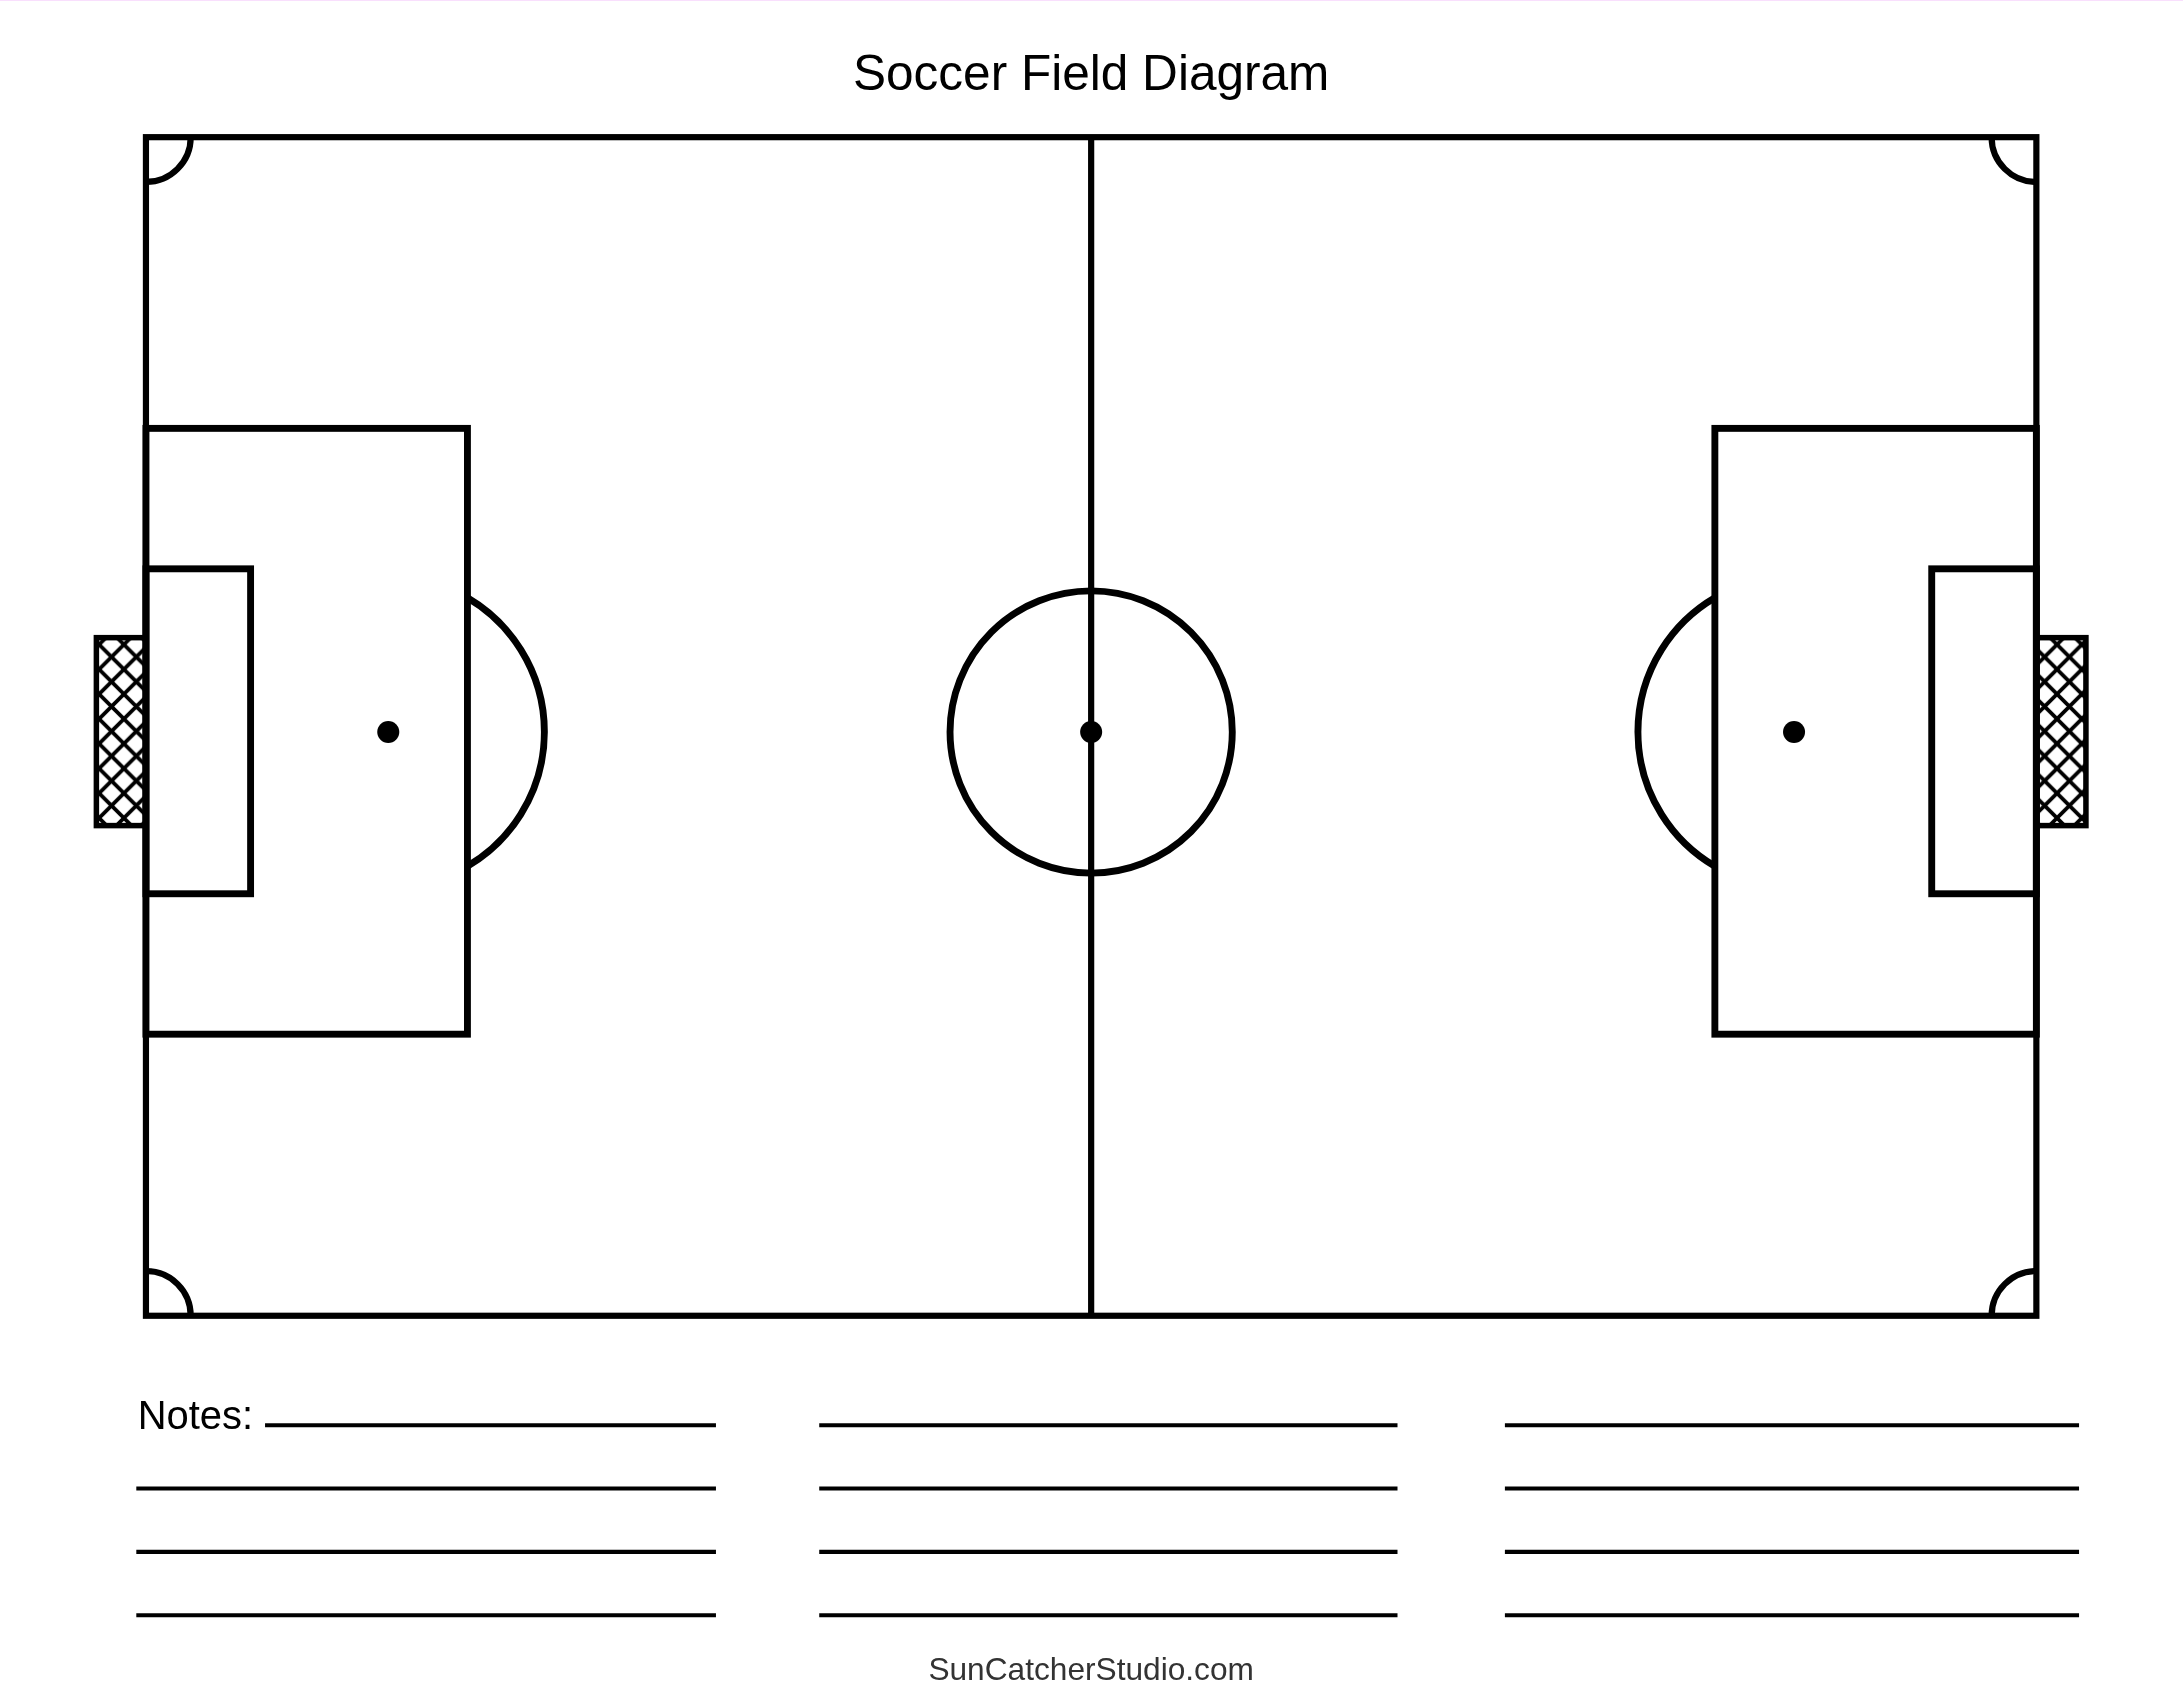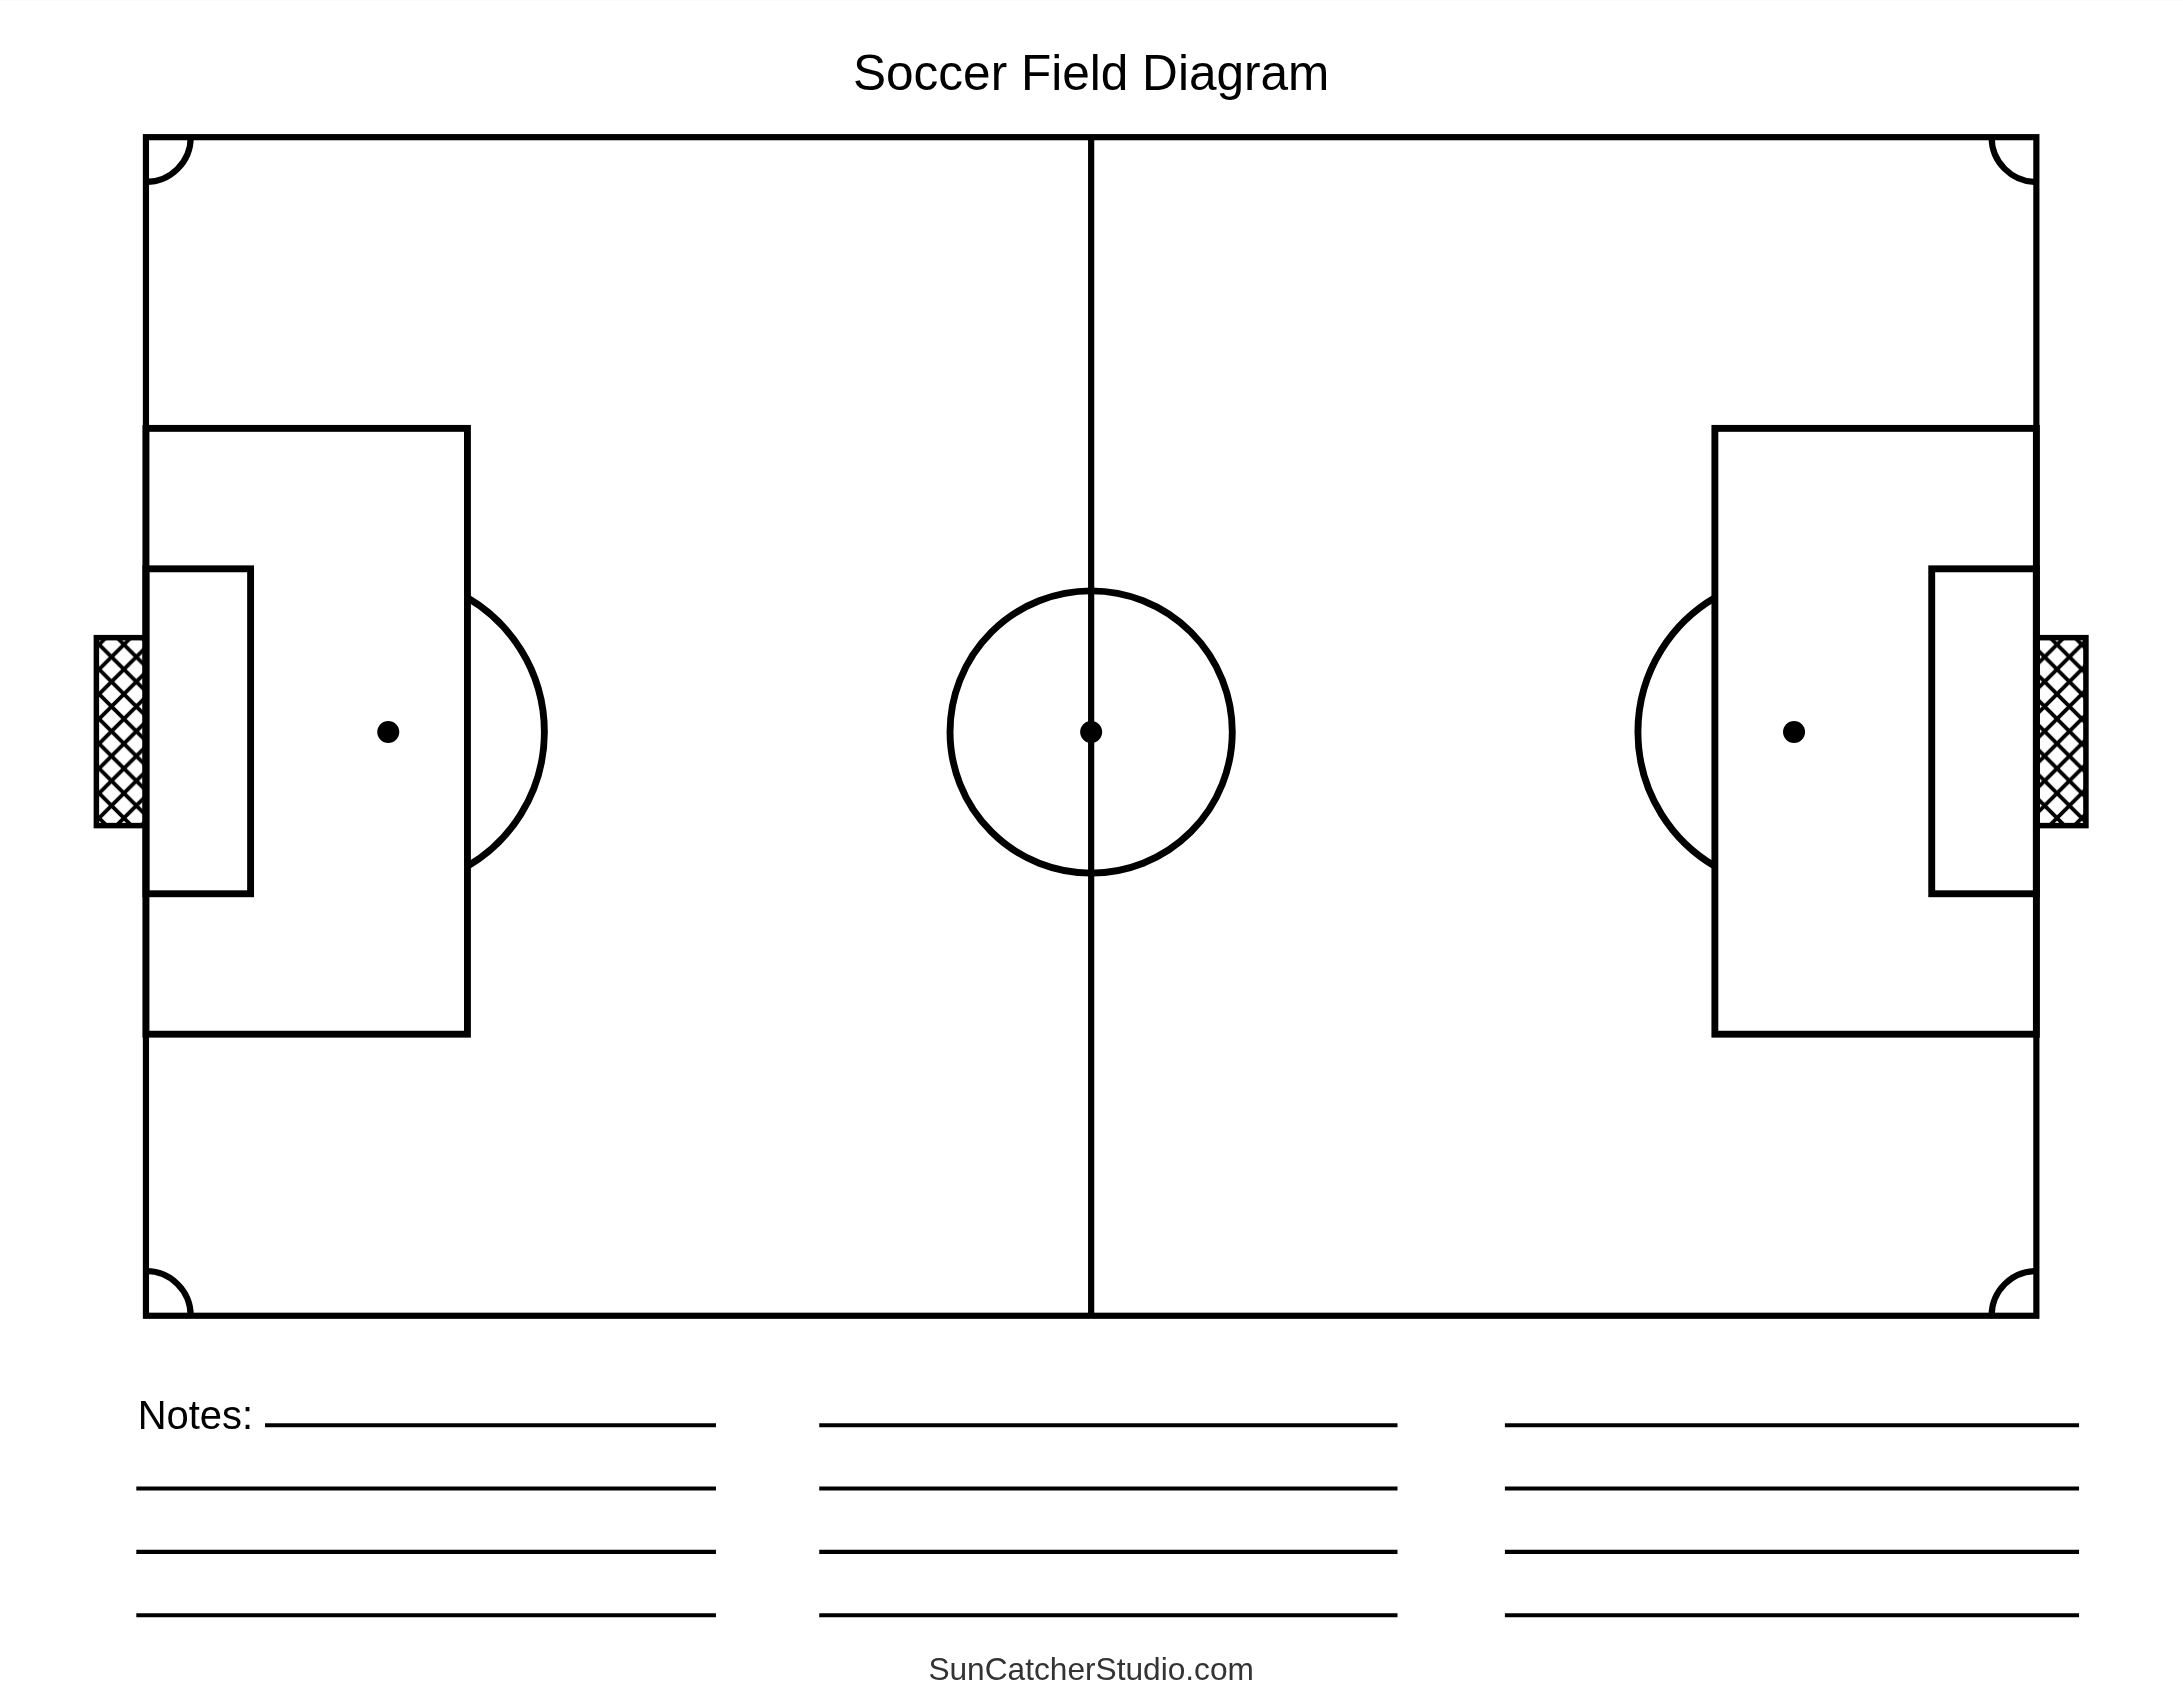--- a/index.html
+++ b/index.html
@@ -4,21 +4,21 @@
 <style>
   html, body {
     margin: 0;
     padding: 0;
     background: #ffffff;
   }
   .page {
     width: 2183px;
     height: 1687px;
     position: relative;
-    background: #e5e5e5;
+    background: #d946ef;
   }
   svg { display: block; }
   .title-text {
     font-family: "Liberation Sans", sans-serif;
     font-size: 72px;
   }
   .notes-text {
     font-family: "Liberation Sans", sans-serif;
     font-size: 58px;
   }

